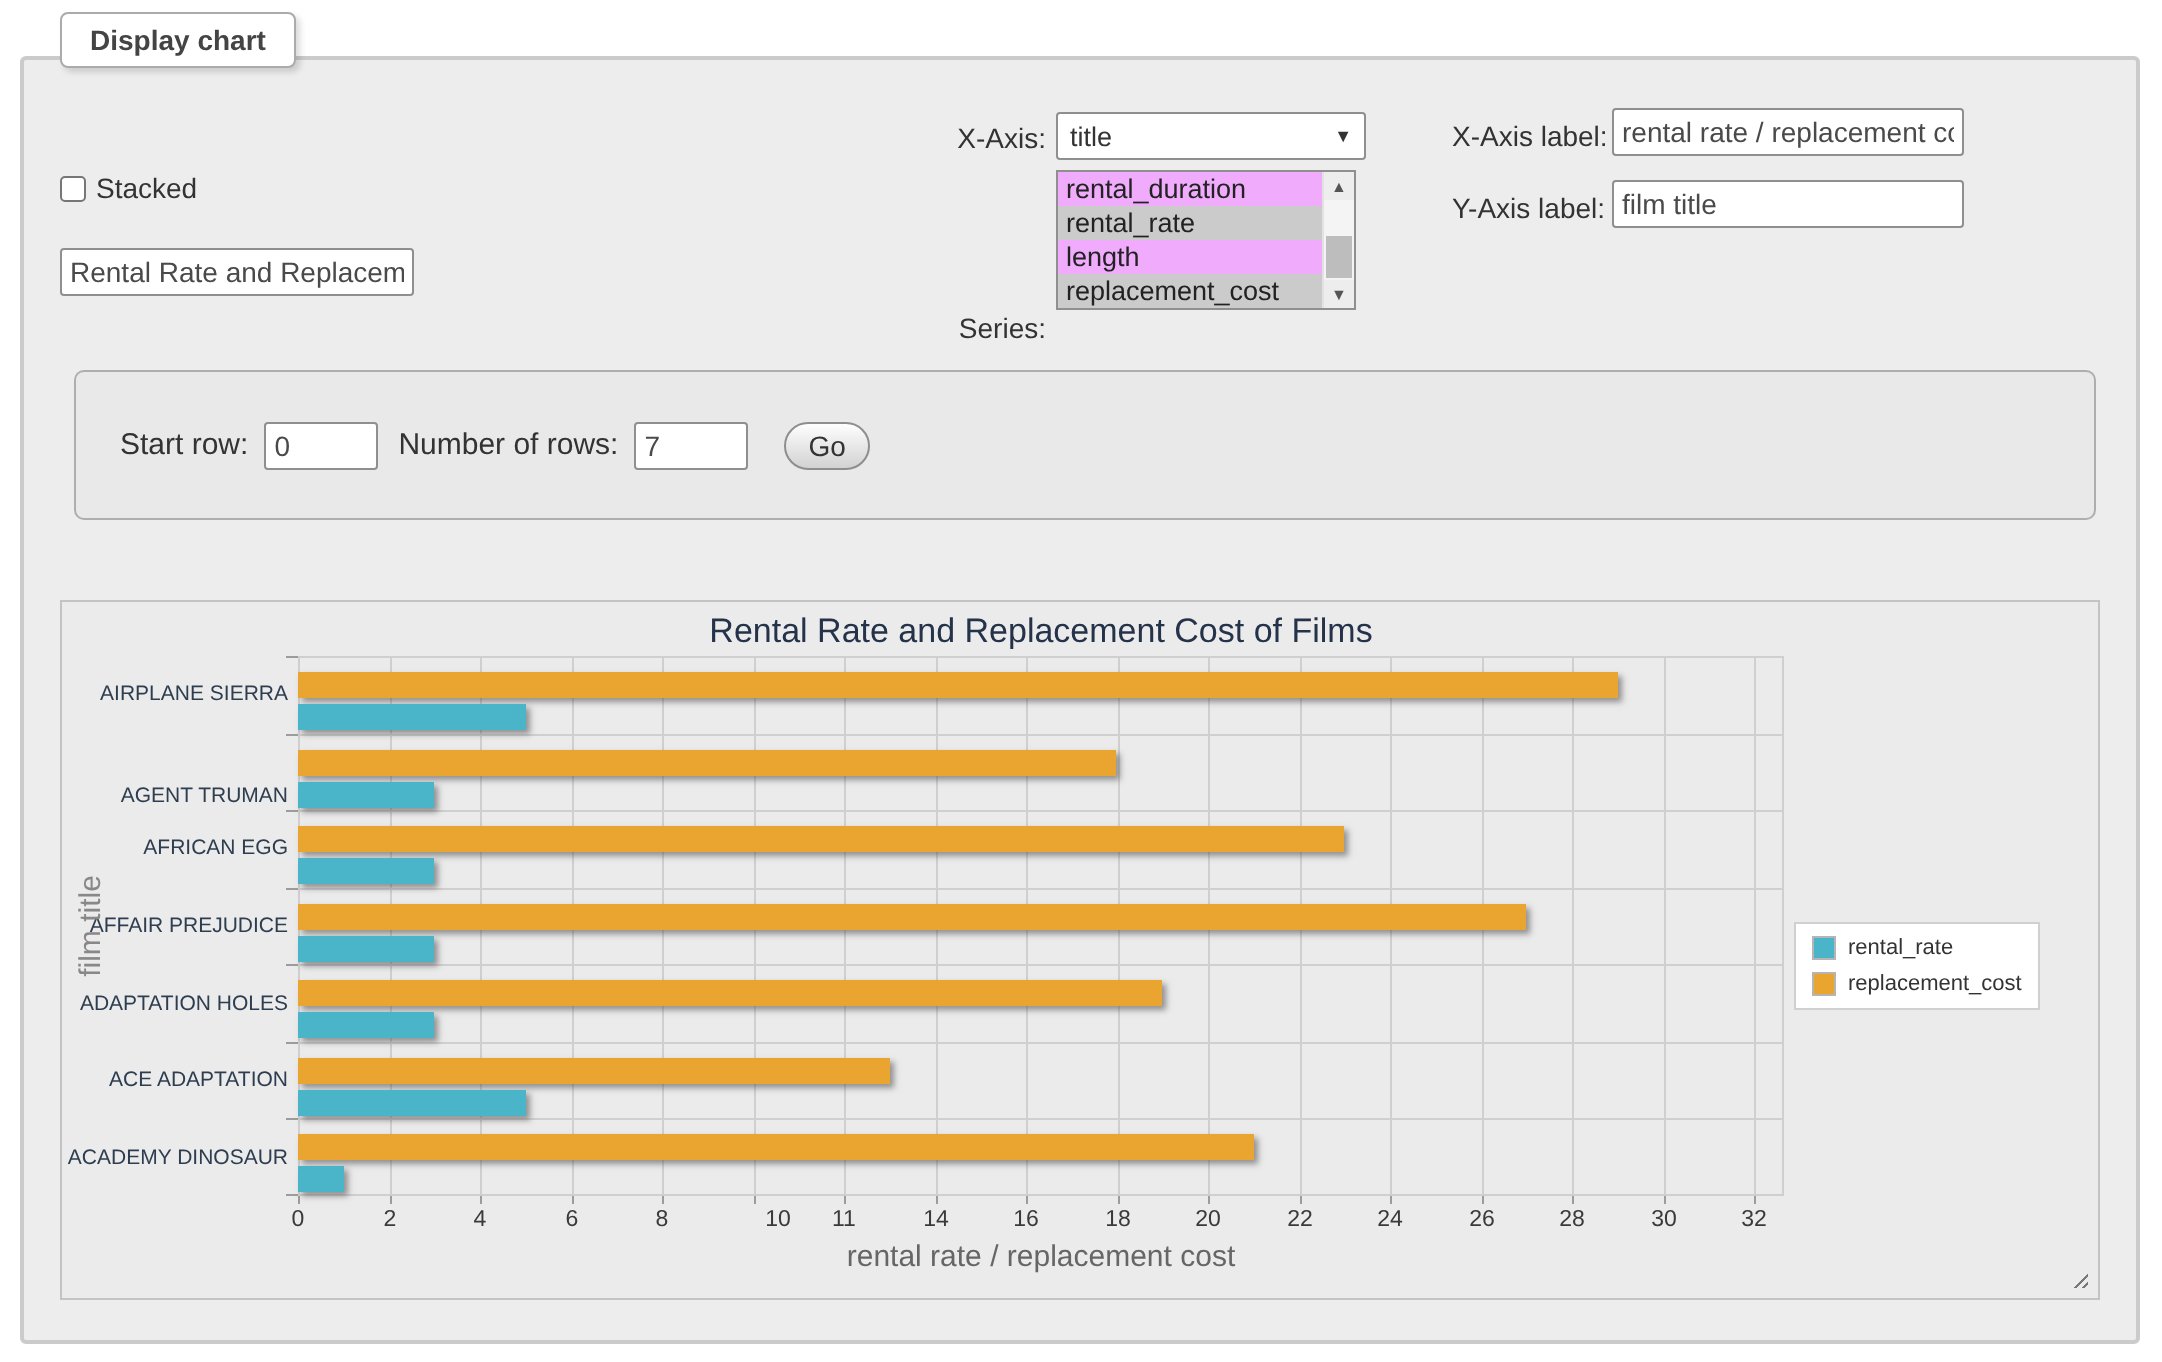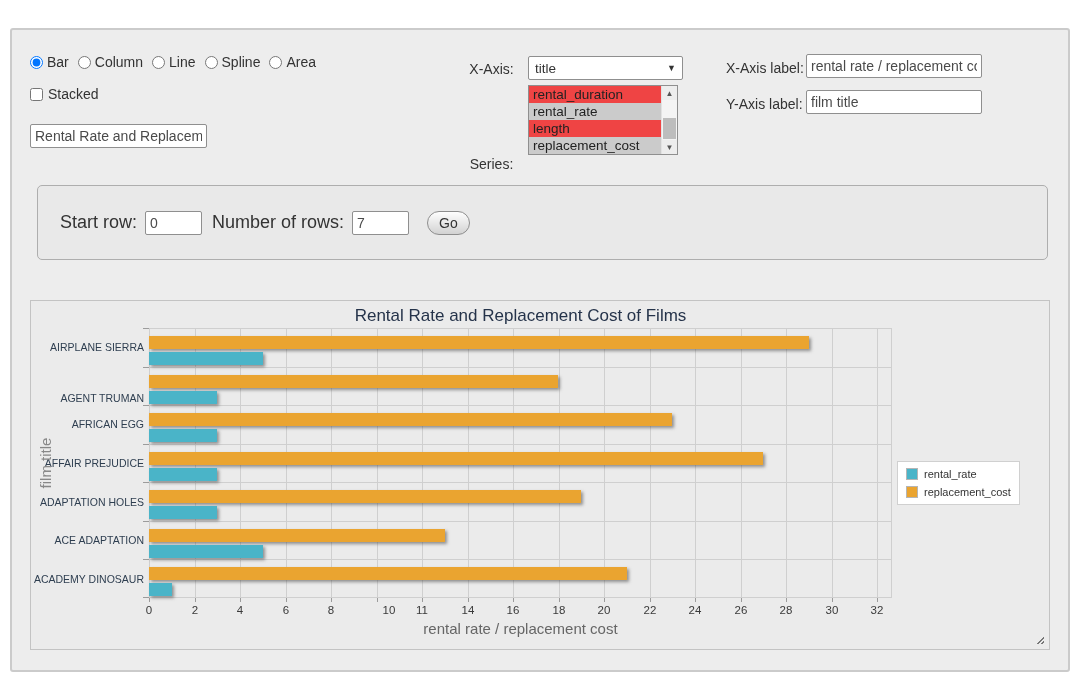--- a/index.html
+++ b/index.html
@@ -8,54 +8,54 @@
   #app { position: relative; width: 1081px; height: 681px; overflow: hidden; }
 
   .fieldset { position: absolute; left: 10px; top: 28px; width: 1060px; height: 644px;
     border: 2px solid #cbcbcb; border-radius: 3px; background: #ededed; }
   .legend-box { position: absolute; left: 30px; top: 6px; background: #fff;
     border: 1px solid #ababab; border-radius: 4px; padding: 5px 14px;
     font-size: 14px; font-weight: bold; color: #444; z-index: 5;
     box-shadow: 2px 2px 3px rgba(0,0,0,0.15); }
 
   .form-label { position: absolute; font-size: 14px; color: #333; white-space: nowrap; }
-  .right-align { text-align: center; }
+  .right-align { text-align: right; }
 
   .radio-group { position: absolute; left: 30px; top: 54px; display: flex; gap: 9px; align-items: center; }
   .radio-item { display: flex; align-items: center; gap: 4px; font-size: 14px; color: #333; }
   .checkbox-row { position: absolute; left: 30px; top: 86px; display: flex; align-items: center; gap: 5px; font-size: 14px; }
 
   input[type=text] { border: 1px solid #8f8f8f; border-radius: 2px; background: #fff;
     font-family: "Liberation Sans", sans-serif; font-size: 14px; color: #4a4a4a; padding: 2px 4px; }
 
   .title-input { position: absolute; left: 30px; top: 124px; width: 177px; height: 24px; }
 
   .fake-select { position: absolute; left: 528px; top: 56px; width: 155px; height: 24px;
     background: #fff; border: 1px solid #8f8f8f; border-radius: 2px; display: flex;
     align-items: center; padding: 0 6px; font-size: 13.5px; color: #333; cursor: default; }
   .fake-select .arrow { margin-left: auto; font-size: 9px; color: #333; }
 
   .listbox { position: absolute; left: 528px; top: 85px; width: 150px; height: 70px;
-    background: #ef4444; border: 1px solid #8f8f8f; display: flex; }
+    background: #f0abfc; border: 1px solid #8f8f8f; display: flex; }
   .listbox .items { flex: 1; overflow: hidden; }
   .listbox .item { height: 17px; line-height: 17px; font-size: 13.5px; padding-left: 4px;
     color: #222; white-space: nowrap; }
   .listbox .item.sel { background: #cbcbcb; }
   .scrollbar { width: 16px; background: #f4f4f4; border-left: 1px solid #e2e2e2;
     position: relative; display: flex; flex-direction: column; justify-content: space-between; }
   .scroll-btn { height: 14px; background: #ededed; font-size: 8px; color: #555;
     display: flex; align-items: center; justify-content: center; }
   .scroll-thumb { position: absolute; left: 1px; right: 1px; top: 47%; height: 31%; background: #bdbdbd; }
 
   .axis-input { position: absolute; width: 176px; height: 24px; }
 
   .rows-panel { position: absolute; left: 37px; top: 185px; width: 1011px; height: 75px;
     background: #e9e9e9; border: 1px solid #aeaeae; border-radius: 5px;
     display: flex; align-items: center; padding-left: 22px; }
-  .rows-panel label { font-size: 18px; color: #333; }
+  .rows-panel label { font-size: 15px; color: #333; }
   .rows-panel input[type=text] { width: 57px; height: 24px; margin-left: 8px; }
   .go-button { margin-left: 18px; border: 1px solid #8e8e8e; border-radius: 13px;
     background: linear-gradient(#fefefe, #d2d2d2); font-family: "Liberation Sans", sans-serif;
     font-size: 14px; color: #333; padding: 3px 11px; cursor: pointer; }
 
   .chart-panel { position: absolute; left: 30px; top: 300px; width: 1020px; height: 350px;
     background: #ebebeb; border: 1px solid #c3c3c3; }
   .chart-title { position: absolute; left: 118px; top: 5px; width: 743px; text-align: center;
     font-size: 17px; color: #25334a; }
   .plot { position: absolute; left: 118px; top: 27px; width: 743px; height: 270px;
@@ -80,43 +80,22 @@
   .legend-text { font-size: 11px; color: #333; white-space: nowrap; }
   .resize-handle { position: absolute; right: 5px; bottom: 5px; width: 10px; height: 10px;
     background: repeating-linear-gradient(135deg, #777 0 1px, transparent 1px 3px);
     clip-path: polygon(100% 0, 100% 100%, 0 100%); cursor: nwse-resize; }
 </style>
 </head>
 <body>
 
 <div id="app">
   <div class="fieldset"></div>
-
-  <div class="radio-group">
-      <label class="radio-item">
-        <input type="radio" name="ctype" checked="" style="">
-        <span>Bar</span>
-      </label>
-      <label class="radio-item">
-        <input type="radio" name="ctype" style="">
-        <span>Column</span>
-      </label>
-      <label class="radio-item">
-        <input type="radio" name="ctype" style="">
-        <span>Line</span>
-      </label>
-      <label class="radio-item">
-        <input type="radio" name="ctype" style="">
-        <span>Spline</span>
-      </label>
-      <label class="radio-item">
-        <input type="radio" name="ctype" style="">
-        <span>Area</span>
-      </label>
-    </div>
+  <div class="legend-box">Display chart</div>
+
 
   <label class="checkbox-row">
     <input type="checkbox" style="">
     <span>Stacked</span>
   </label>
 
   <input type="text" class="title-input" value="Rental Rate and Replacement Cost of Films" style="">
 
   <div class="form-label right-align" style="left:460px; top:61px; width:63px;">X-Axis:</div>
   <div class="fake-select">

